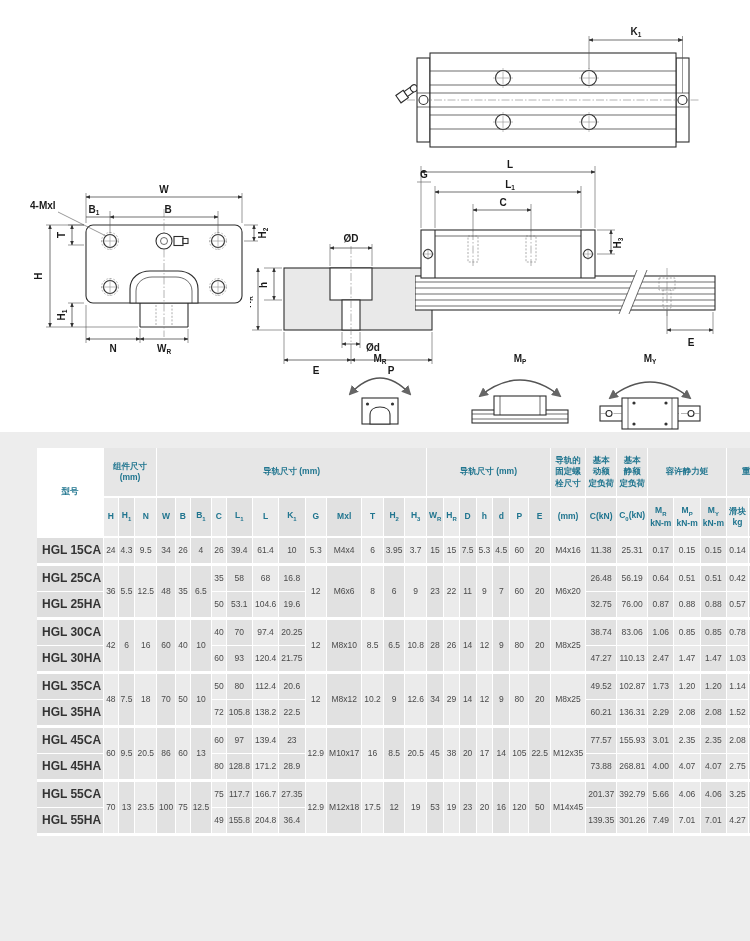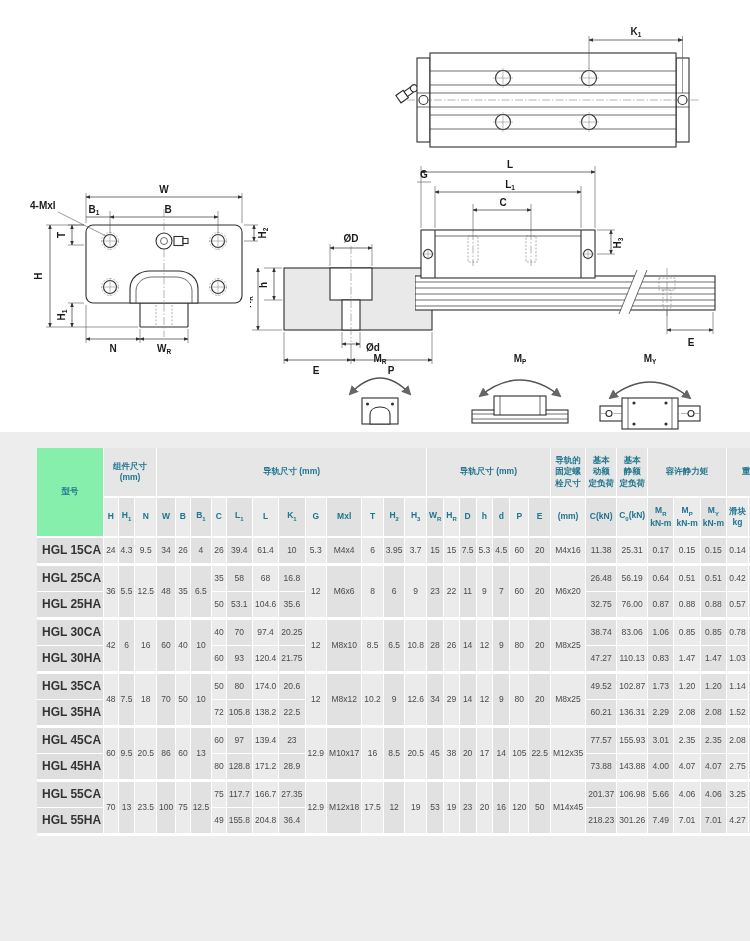--- a/index.html
+++ b/index.html
@@ -18,21 +18,21 @@
   .dim{stroke:#333;stroke-width:.7;fill:none}
   .ext{stroke:#555;stroke-width:.6;fill:none}
   .arc{stroke:#555;stroke-width:1.6;fill:none}
   .panel{width:750px;height:509px;background:#ededed;box-sizing:border-box;padding:16px 0 0 37px}
   table{border-collapse:separate;border-spacing:0;width:676px;background:#ededed}
   th,td{border-right:1px solid #fff;border-bottom:1px solid #fff;text-align:center;
     vertical-align:middle;padding:1px 2px;font-size:8.5px;line-height:1.3;white-space:nowrap}
   thead th{color:#20758f;font-weight:bold;background:#e6e6e6;border-bottom:2px solid #fff}
   thead tr:first-child th{height:46px}
   thead tr:last-child th{height:36px}
-  th.model-h{background:#86efac;width:54px}
+  th.model-h{background:#ffffff;width:54px}
   th.ha{background:#ebebeb}
   th.hb{background:#e1e1e1}
   td{color:#4a4a4a;height:23px}
   td.model{font-weight:bold;color:#333;background:#dedede;text-align:left;padding-left:5px;font-size:12px}
   td.cl{background:#ebebeb}
   td.cd{background:#e1e1e1}
   td.ge{border-bottom:3px solid #fff}
   sub{font-size:70%}
 </style>
 </head>
@@ -383,21 +383,21 @@
           <td class="cl">0.51</td>
           <td class="cd">0.51</td>
           <td class="cl">0.42</td>
           <td rowspan="2" class="cd ge">3.21</td>
         </tr>
         <tr>
           <td class="model ge">HGL 25HA</td>
           <td class="cl ge">50</td>
           <td class="cd ge">53.1</td>
           <td class="cl ge">104.6</td>
-          <td class="cd ge">35.6</td>
+          <td class="cd ge">19.6</td>
           <td class="cd ge">32.75</td>
           <td class="cl ge">76.00</td>
           <td class="cd ge">0.87</td>
           <td class="cl ge">0.88</td>
           <td class="cd ge">0.88</td>
           <td class="cl ge">0.57</td>
         </tr>
         <tr>
           <td class="model">HGL 30CA</td>
           <td rowspan="2" class="cl ge">42</td>
@@ -432,36 +432,36 @@
           <td rowspan="2" class="cd ge">4.47</td>
         </tr>
         <tr>
           <td class="model ge">HGL 30HA</td>
           <td class="cl ge">60</td>
           <td class="cd ge">93</td>
           <td class="cl ge">120.4</td>
           <td class="cd ge">21.75</td>
           <td class="cd ge">47.27</td>
           <td class="cl ge">110.13</td>
-          <td class="cd ge">0.83</td>
+          <td class="cd ge">2.47</td>
           <td class="cl ge">1.47</td>
           <td class="cd ge">1.47</td>
           <td class="cl ge">1.03</td>
         </tr>
         <tr>
           <td class="model">HGL 35CA</td>
           <td rowspan="2" class="cl ge">48</td>
           <td rowspan="2" class="cd ge">7.5</td>
           <td rowspan="2" class="cl ge">18</td>
           <td rowspan="2" class="cd ge">70</td>
           <td rowspan="2" class="cl ge">50</td>
           <td rowspan="2" class="cd ge">10</td>
           <td class="cl">50</td>
           <td class="cd">80</td>
-          <td class="cl">174.0</td>
+          <td class="cl">112.4</td>
           <td class="cd">20.6</td>
           <td rowspan="2" class="cl ge">12</td>
           <td rowspan="2" class="cd ge">M8x12</td>
           <td rowspan="2" class="cl ge">10.2</td>
           <td rowspan="2" class="cd ge">9</td>
           <td rowspan="2" class="cl ge">12.6</td>
           <td rowspan="2" class="cd ge">34</td>
           <td rowspan="2" class="cl ge">29</td>
           <td rowspan="2" class="cd ge">14</td>
           <td rowspan="2" class="cl ge">12</td>
@@ -523,21 +523,21 @@
           <td class="cl">2.08</td>
           <td rowspan="2" class="cd ge">10.41</td>
         </tr>
         <tr>
           <td class="model ge">HGL 45HA</td>
           <td class="cl ge">80</td>
           <td class="cd ge">128.8</td>
           <td class="cl ge">171.2</td>
           <td class="cd ge">28.9</td>
           <td class="cd ge">73.88</td>
-          <td class="cl ge">143.88</td>
+          <td class="cl ge">268.81</td>
           <td class="cd ge">4.00</td>
           <td class="cl ge">4.07</td>
           <td class="cd ge">4.07</td>
           <td class="cl ge">2.75</td>
         </tr>
         <tr>
           <td class="model">HGL 55CA</td>
           <td rowspan="2" class="cl ge">70</td>
           <td rowspan="2" class="cd ge">13</td>
           <td rowspan="2" class="cl ge">23.5</td>
@@ -555,34 +555,34 @@
           <td rowspan="2" class="cl ge">19</td>
           <td rowspan="2" class="cd ge">53</td>
           <td rowspan="2" class="cl ge">19</td>
           <td rowspan="2" class="cd ge">23</td>
           <td rowspan="2" class="cl ge">20</td>
           <td rowspan="2" class="cd ge">16</td>
           <td rowspan="2" class="cl ge">120</td>
           <td rowspan="2" class="cd ge">50</td>
           <td rowspan="2" class="cl ge">M14x45</td>
           <td class="cd">201.37</td>
-          <td class="cl">106.98</td>
+          <td class="cl">392.79</td>
           <td class="cd">5.66</td>
           <td class="cl">4.06</td>
           <td class="cd">4.06</td>
           <td class="cl">3.25</td>
           <td rowspan="2" class="cd ge">15.08</td>
         </tr>
         <tr>
           <td class="model ge">HGL 55HA</td>
           <td class="cl ge">49</td>
           <td class="cd ge">155.8</td>
           <td class="cl ge">204.8</td>
           <td class="cd ge">36.4</td>
-          <td class="cd ge">218.23</td>
+          <td class="cd ge">139.35</td>
           <td class="cl ge">301.26</td>
           <td class="cd ge">7.49</td>
           <td class="cl ge">7.01</td>
           <td class="cd ge">7.01</td>
           <td class="cl ge">4.27</td>
         </tr>
       </tbody>
   </table>
 </div>
 

